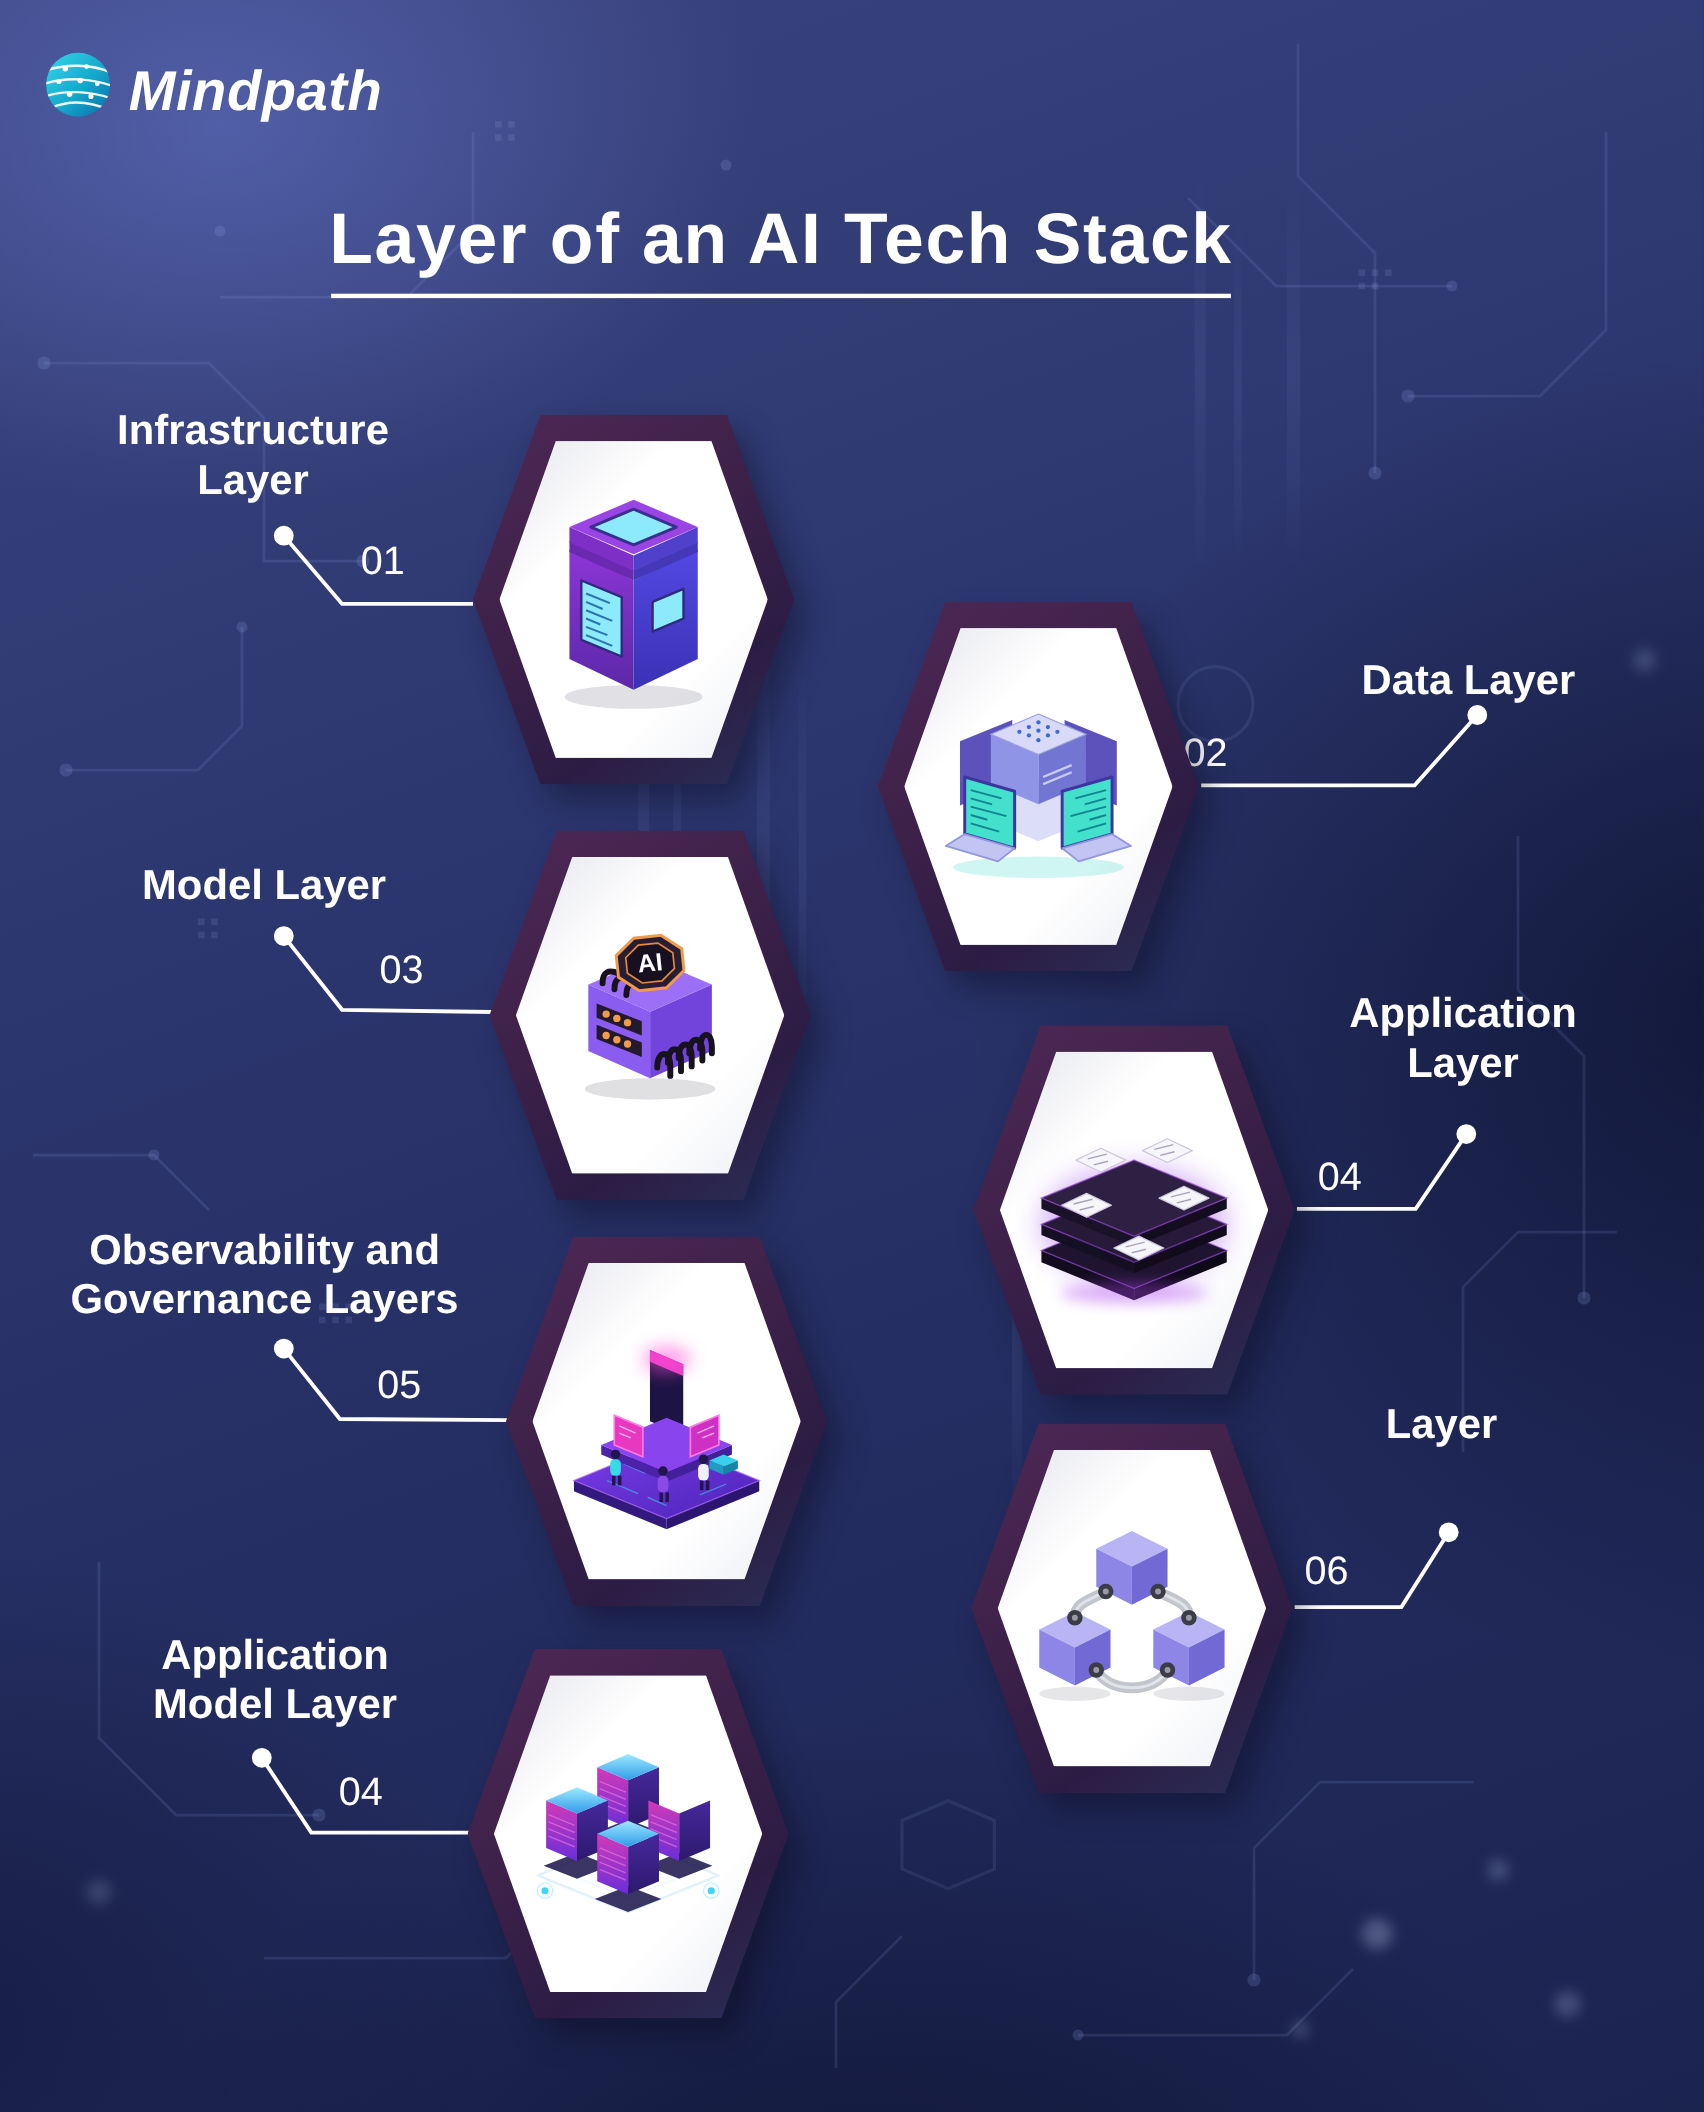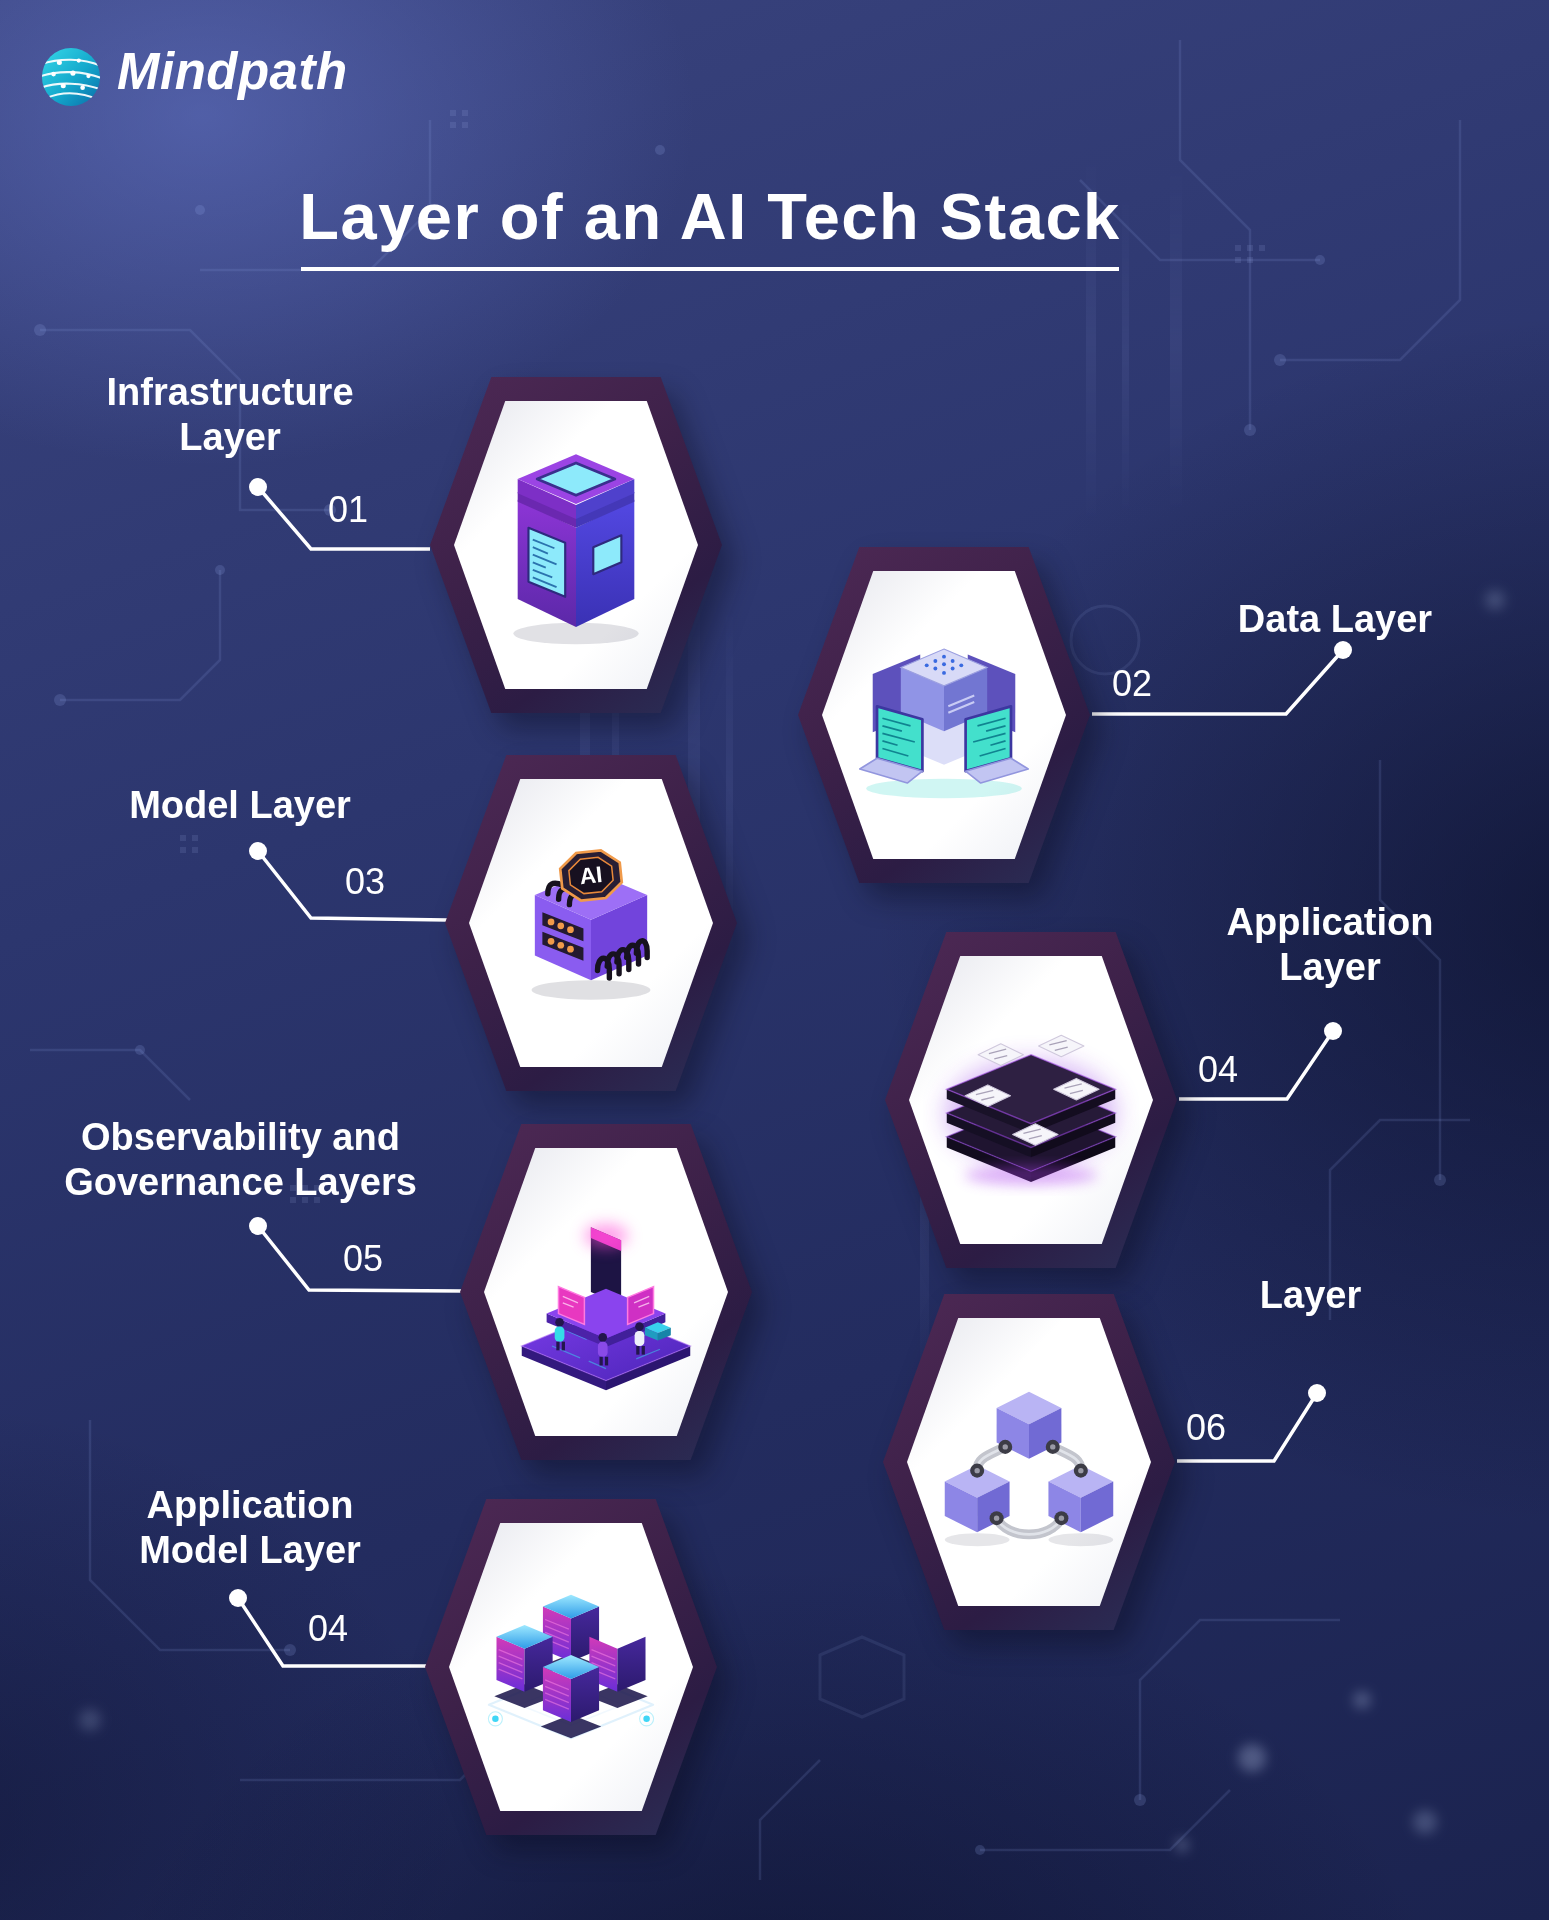--- a/index.html
+++ b/index.html
@@ -8,39 +8,39 @@
     font-family:"Liberation Sans",sans-serif;
     background:
       radial-gradient(760px 540px at 13% 6%, rgba(106,124,210,.50), rgba(106,124,210,0) 65%),
       radial-gradient(1150px 950px at 104% 48%, rgba(6,10,32,.62), rgba(6,10,32,0) 64%),
       radial-gradient(1100px 820px at 50% 108%, rgba(8,12,36,.58), rgba(8,12,36,0) 62%),
       radial-gradient(900px 700px at -5% 95%, rgba(10,14,40,.45), rgba(10,14,40,0) 60%),
       linear-gradient(160deg,#3a447f 0%, #2c366e 38%, #232c5f 68%, #1b234f 100%);
   }
   .bg-circuit{position:absolute;left:0;top:0;}
   .connectors{position:absolute;left:0;top:0;z-index:3;}
-  .logo{position:absolute;left:40px;top:46px;display:flex;align-items:flex-start;gap:15px;z-index:4;}
+  .logo{position:absolute;left:40px;top:46px;display:flex;align-items:flex-end;gap:15px;z-index:4;}
   .logo-text{color:#fff;font-size:51px;font-weight:700;font-style:italic;letter-spacing:.5px;line-height:1;}
   .title-wrap{position:absolute;left:130px;top:183px;width:1160px;text-align:center;z-index:4;}
   .title{color:#fff;font-size:65px;font-weight:700;letter-spacing:1.5px;line-height:1.05;}
   .title-underline{width:818px;height:4px;background:#fff;margin:16px auto 0 auto;}
   .lab{position:absolute;color:#fff;font-weight:700;font-size:38px;line-height:1.18;text-align:center;z-index:4;}
   .lab span{display:block;}
   .num{position:absolute;color:#fff;font-weight:500;font-size:36px;z-index:4;line-height:1;}
   .hex{position:absolute;width:292px;height:336px;z-index:5;filter:drop-shadow(12px 16px 14px rgba(8,8,26,.40));}
   .hex-outer{position:absolute;inset:0;
     clip-path:polygon(0% 50%,21% 0%,79% 0%,100% 50%,79% 100%,21% 100%);
     background:linear-gradient(145deg,#4e2955 0%,#3d2149 42%,#2c1c44 72%,#2a3058 100%);}
   .hex-inner{position:absolute;left:24px;top:24px;right:24px;bottom:24px;
     clip-path:polygon(0% 50%,21% 0%,79% 0%,100% 50%,79% 100%,21% 100%);
     background:linear-gradient(135deg,#e4e5ec 0%,#ffffff 30%,#ffffff 72%,#eceef4 100%);
     display:flex;align-items:center;justify-content:center;}
   .hex-inner svg{width:216px;height:216px;}
   .lab1{left:60px;top:370px;width:340px;}   .num1{left:328px;top:492px;}
-  .lab2{left:1185px;top:597px;width:300px;} .num2{left:1112px;top:666px;}
+  .lab2{left:1185px;top:597px;width:300px;} .num2{left:1076px;top:666px;}
   .lab3{left:80px;top:783px;width:320px;}   .num3{left:345px;top:864px;}
   .lab4{left:1180px;top:900px;width:300px;} .num4{left:1198px;top:1052px;}
   .lab5{left:38px;top:1115px;width:405px;}  .num5{left:343px;top:1241px;}
   .lab6{left:1163px;top:1273px;width:295px;}.num6{left:1186px;top:1410px;}
   .lab7{left:105px;top:1483px;width:290px;} .num7{left:308px;top:1611px;}
   .hex1{left:430px;top:377px;}
   .hex2{left:798px;top:547px;}
   .hex3{left:445px;top:755px;}
   .hex4{left:885px;top:932px;}
   .hex5{left:460px;top:1124px;}

